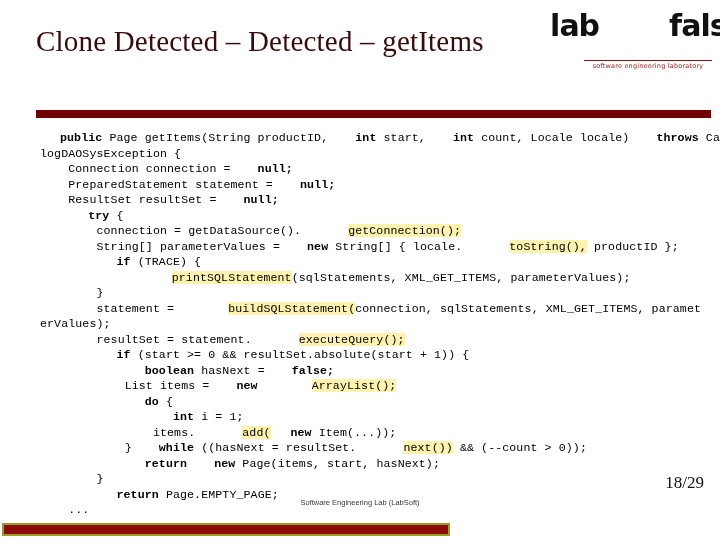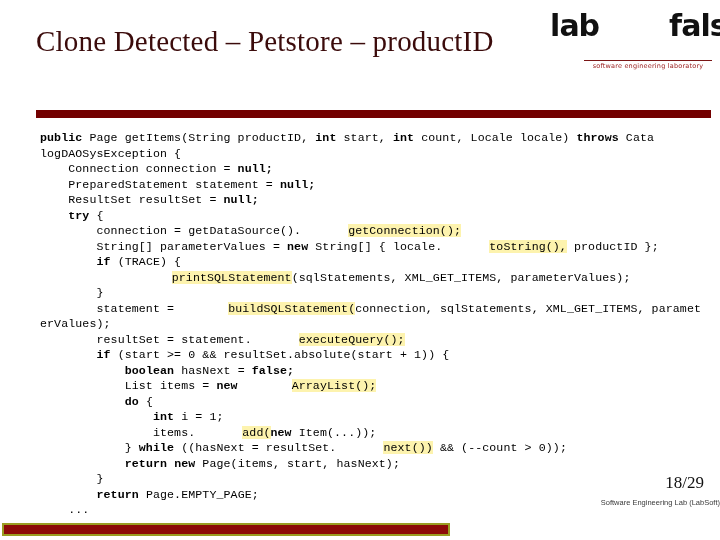--- a/index.html
+++ b/index.html
@@ -87,33 +87,33 @@
     left: 40px;
     top: 130px;
     width: 680px;
     font-family: "Liberation Mono", "DejaVu Sans Mono", monospace;
     font-size: 11.6px;
     line-height: 15.5px;
     color: #000000;
     white-space: pre;
     letter-spacing: 0.1px;
   }
-  .code b { font-weight: bold; }
+  .code b { font-weight: bold; margin-left: 20px; }
   .hl {
     background: #fdf3ae;
     margin-left: 47px;
   }
 
   
   .footer {
     position: absolute;
     left: 0;
     top: 498px;
     width: 720px;
-    text-align: right;
+    text-align: center;
     font-family: "Liberation Sans", sans-serif;
     font-size: 7.5px;
     line-height: 10px;
     color: #3a3a3a;
   }
   .page-num {
     position: absolute;
     right: 16px;
     top: 473px;
     font-family: "Liberation Serif", serif;
@@ -131,21 +131,21 @@
     background: #8c0b08;
     border: 2px solid #9a9d22;
     box-sizing: border-box;
   }
 </style>
 </head>
 <body>
 
 <div id="slide">
 
-  <div class="slide-title">Clone Detected – Petstore – productID</div>
+  <div class="slide-title">Clone Detected – Detected – getItems</div>
 
   <div class="logo">
     <div class="logo-word">
       <span>lab</span>
       <span class="logo-dot"></span>
       <span>false</span>
     </div>
     <div class="logo-sub">software engineering laboratory</div>
   </div>
 

